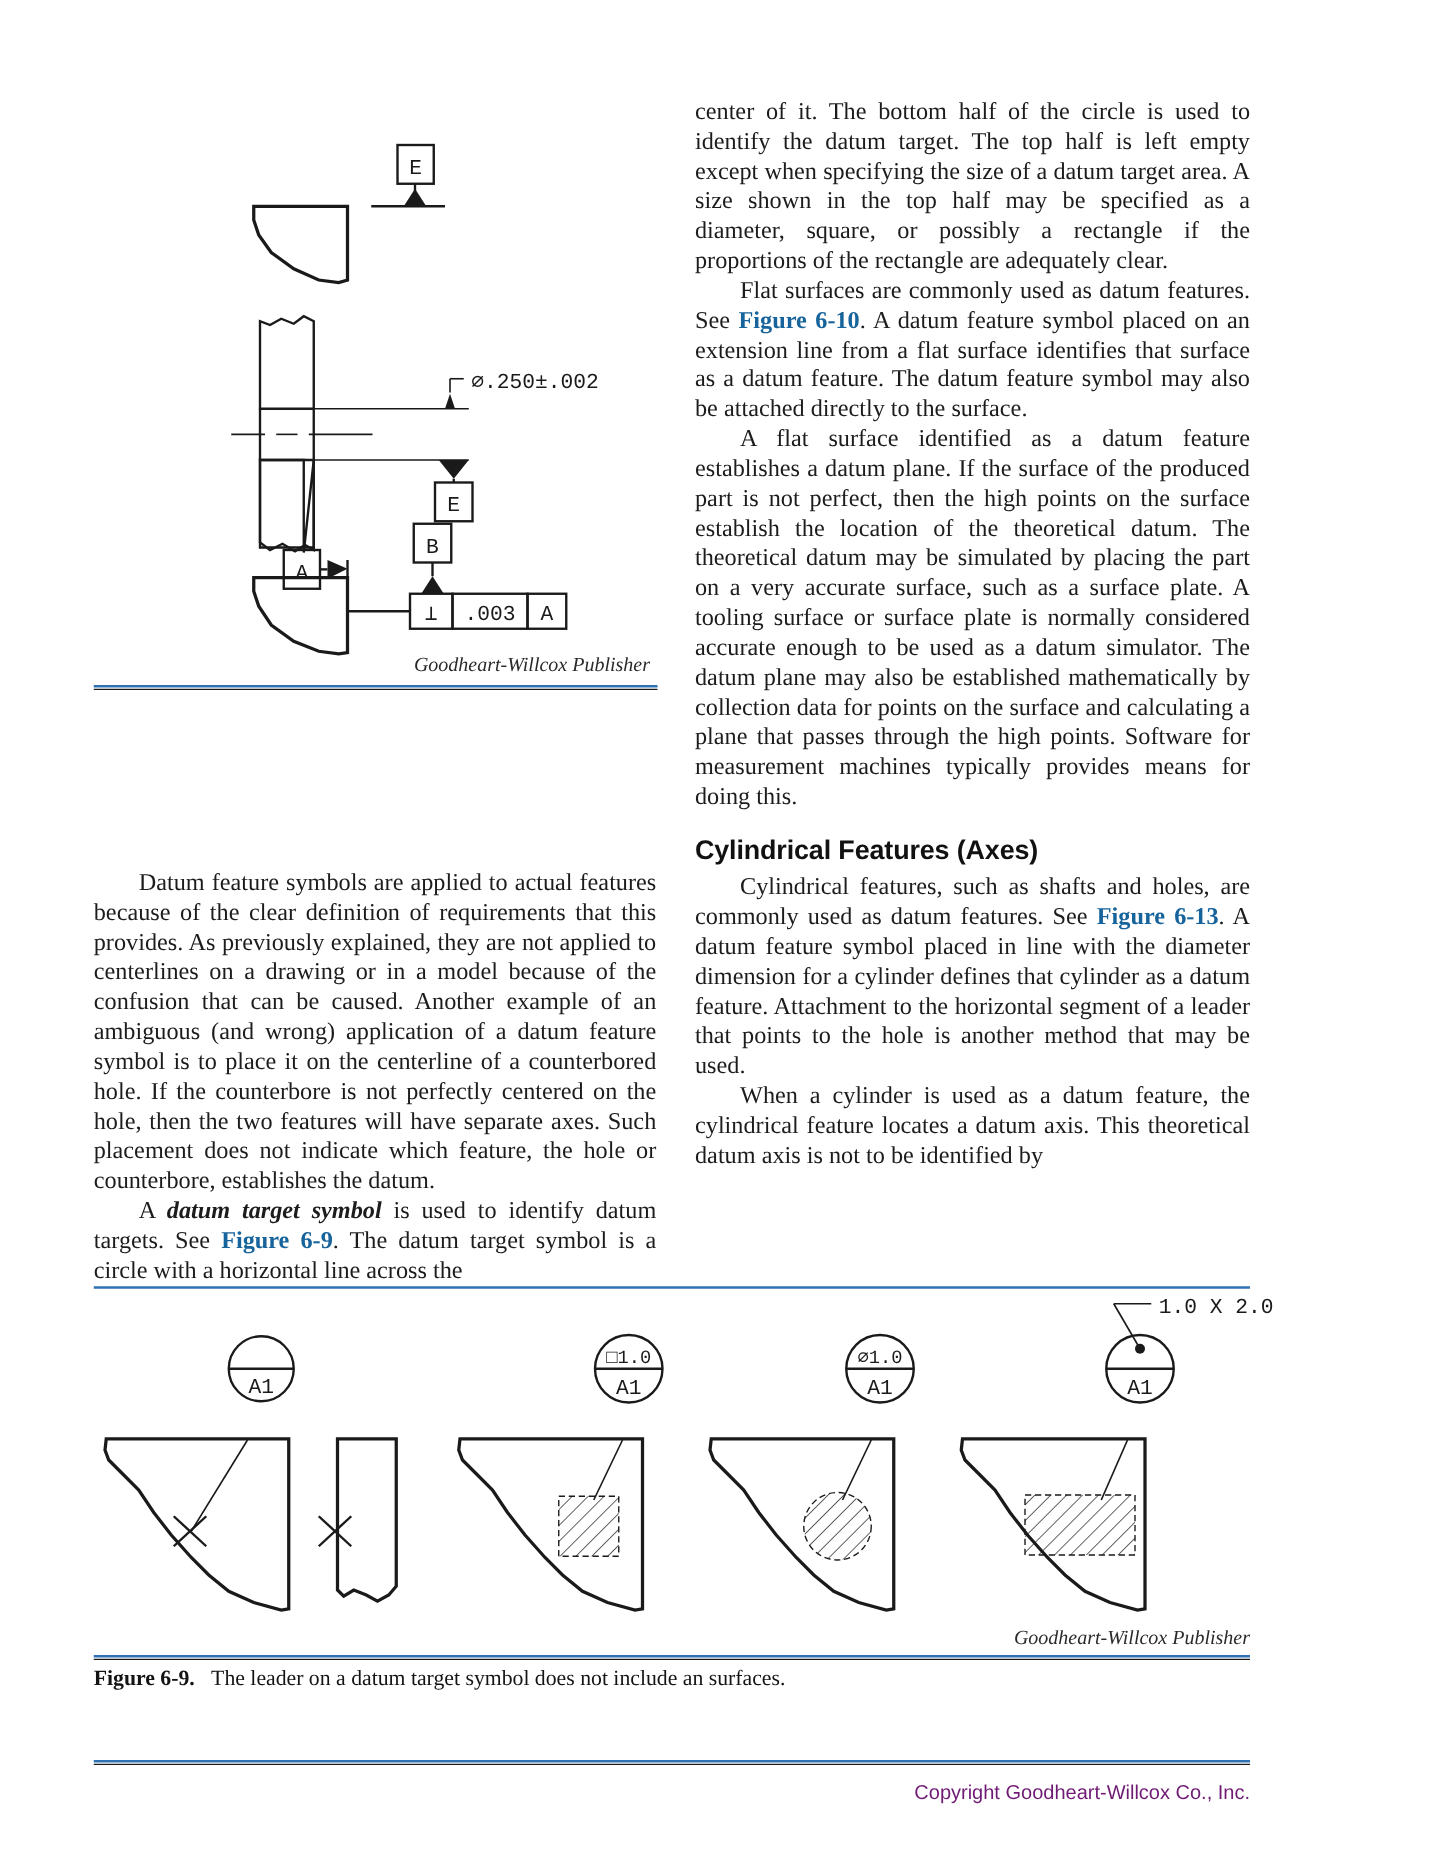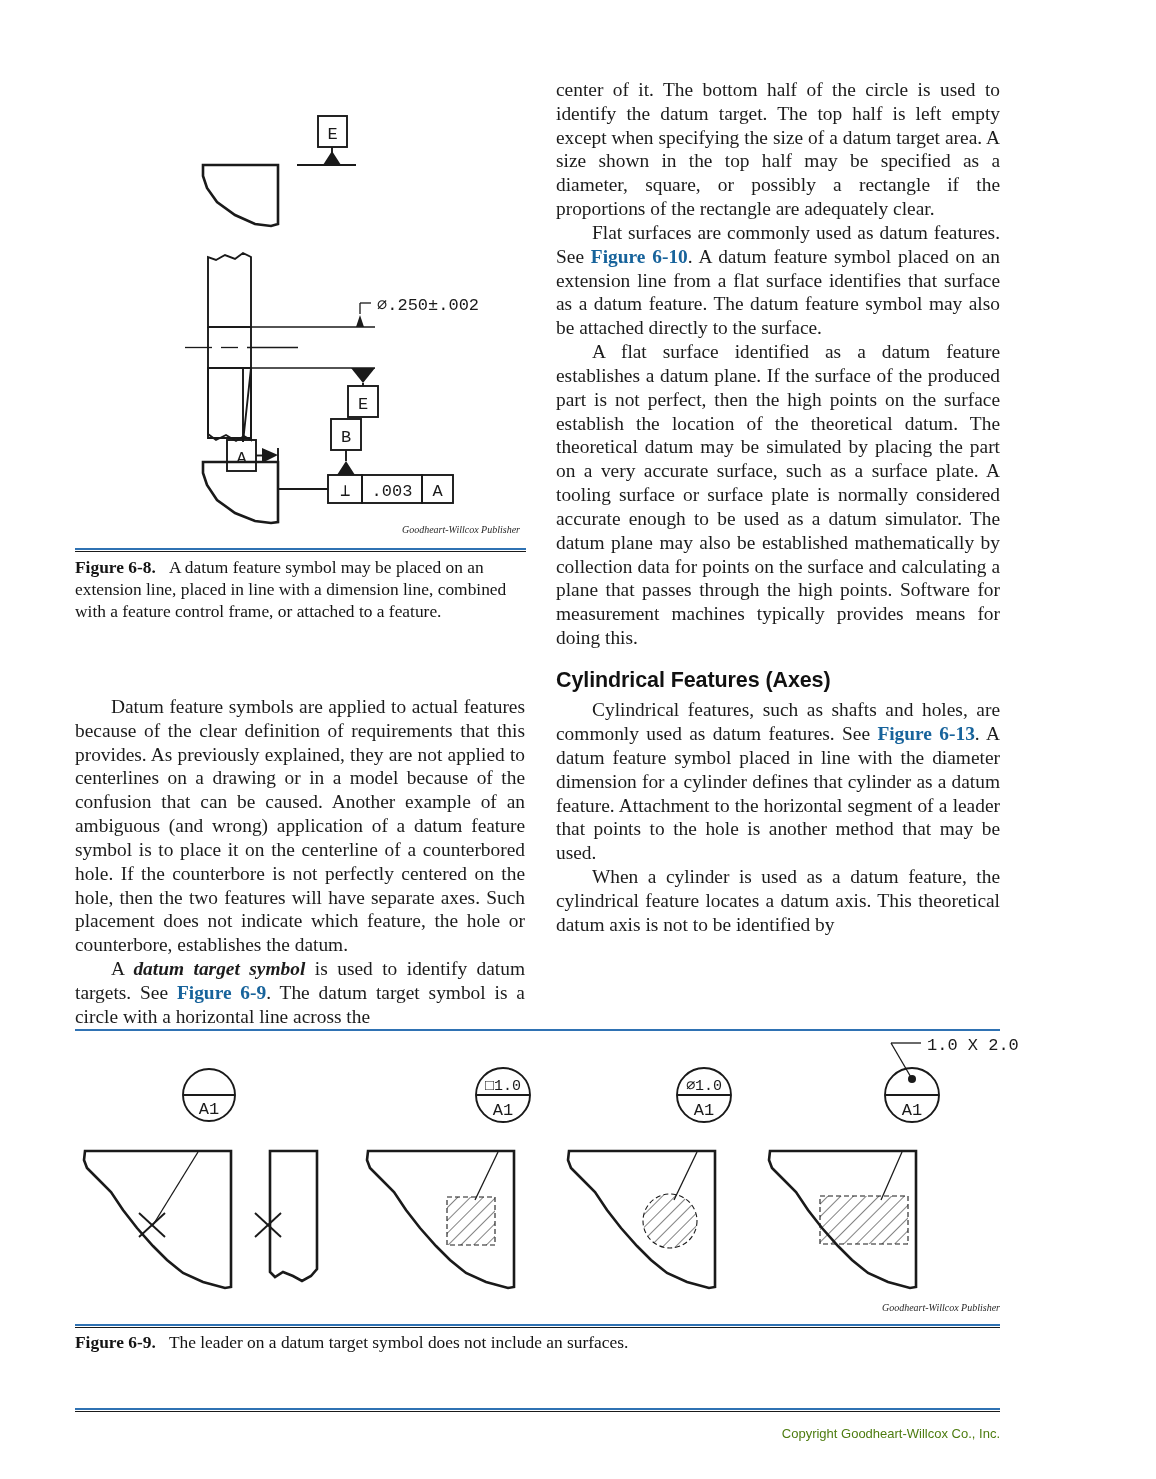--- a/index.html
+++ b/index.html
@@ -37,21 +37,21 @@
     margin: 17px 0 5px 0;
     text-indent: 0;
     color: #111;
     letter-spacing: -0.1px;
   }
 
   .credit {
     position: absolute;
     font-family: "Liberation Serif", serif;
     font-style: italic;
-    font-size: 10px;
+    font-size: 16px;
     color: #2a2a2a;
     text-align: right;
   }
 
   .rule-blue {
     position: absolute;
     background: #2f72b3;
   }
   .rule-dark {
     position: absolute;
@@ -71,22 +71,22 @@
   .footer-left {
     position: absolute;
     font-family: "Liberation Sans", sans-serif;
     font-size: 17.5px;
     color: #111;
   }
   .footer-left .pageno { font-weight: bold; margin-right: 14px; }
   .footer-right {
     position: absolute;
     font-family: "Liberation Sans", sans-serif;
-    font-size: 13px;
-    color: #4d7c0f;
+    font-size: 16px;
+    color: #701a75;
     text-align: right;
   }
 
   
   .fig {
     position: absolute;
   }
   svg { display: block; overflow: visible; }
   .dl { fill: none; stroke: #1a1a1a; }
   .thin { stroke-width: 1.3; }
@@ -194,24 +194,20 @@
     </svg>
   </div>
 
   <div class="credit" style="left:180px; top:524px; width:340px;">
     <span>Goodheart-Willcox Publisher</span>
   </div>
 
   <div class="rule-blue" style="left:75px; top:548px; width:451px; height:2px;"></div>
   <div class="rule-dark" style="left:75px; top:551px; width:451px; height:1px;"></div>
 
-  <div class="caption" style="left:75px; top:556px; width:455px;">
-    <b>Figure 6-8.</b>
-    <span>&nbsp;&nbsp;</span><span>A datum feature symbol may be placed on an extension line, placed in line with a dimension line, combined with a feature control frame, or attached to a feature.</span>
-  </div>
 
   <div class="col" style="left:75px; top:695px; width:450px;">
     <p>Datum feature symbols are applied to actual features because of the clear definition of requirements that this provides. As previously explained, they are not applied to centerlines on a drawing or in a model because of the confusion that can be caused. Another example of an ambiguous (and wrong) application of a datum feature symbol is to place it on the centerline of a counterbored hole. If the counterbore is not perfectly centered on the hole, then the two features will have separate axes. Such placement does not indicate which feature, the hole or counterbore, establishes the datum.</p>
     <p>
       <span>A </span><span class="bolditalic">datum target symbol</span><span> is used to identify datum targets. See </span><span class="figref">Figure 6-9</span><span>. The datum target symbol is a circle with a horizontal line across the</span>
     </p>
   </div>
 
   <div class="col" style="left:556px; top:60px; width:444px;">
     <p class="noind">center of it. The bottom half of the circle is used to identify the datum target. The top half is left empty except when specifying the size of a datum target area. A size shown in the top half may be specified as a diameter, square, or possibly a rectangle if the proportions of the rectangle are adequately clear.</p>

